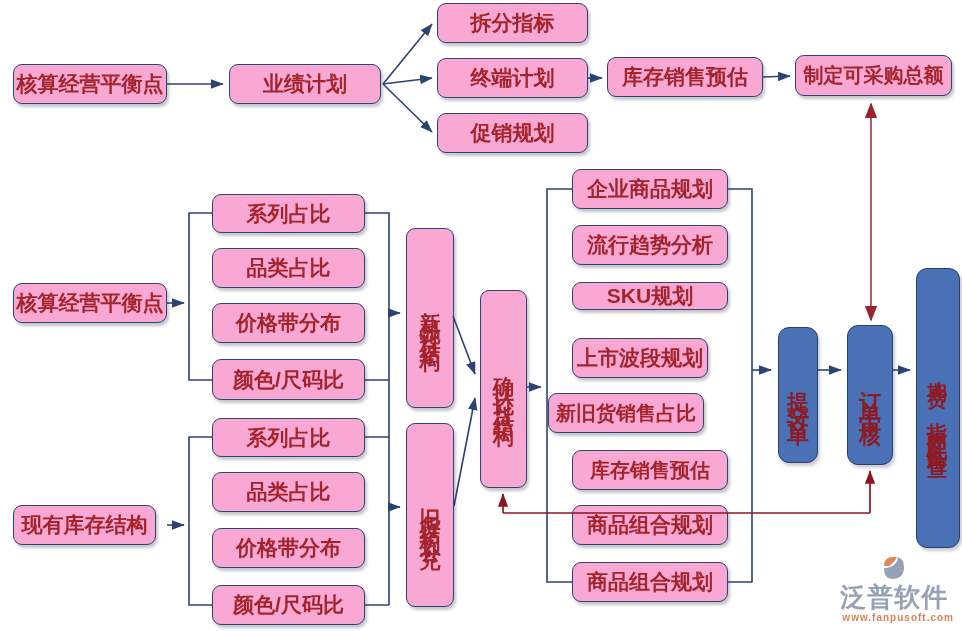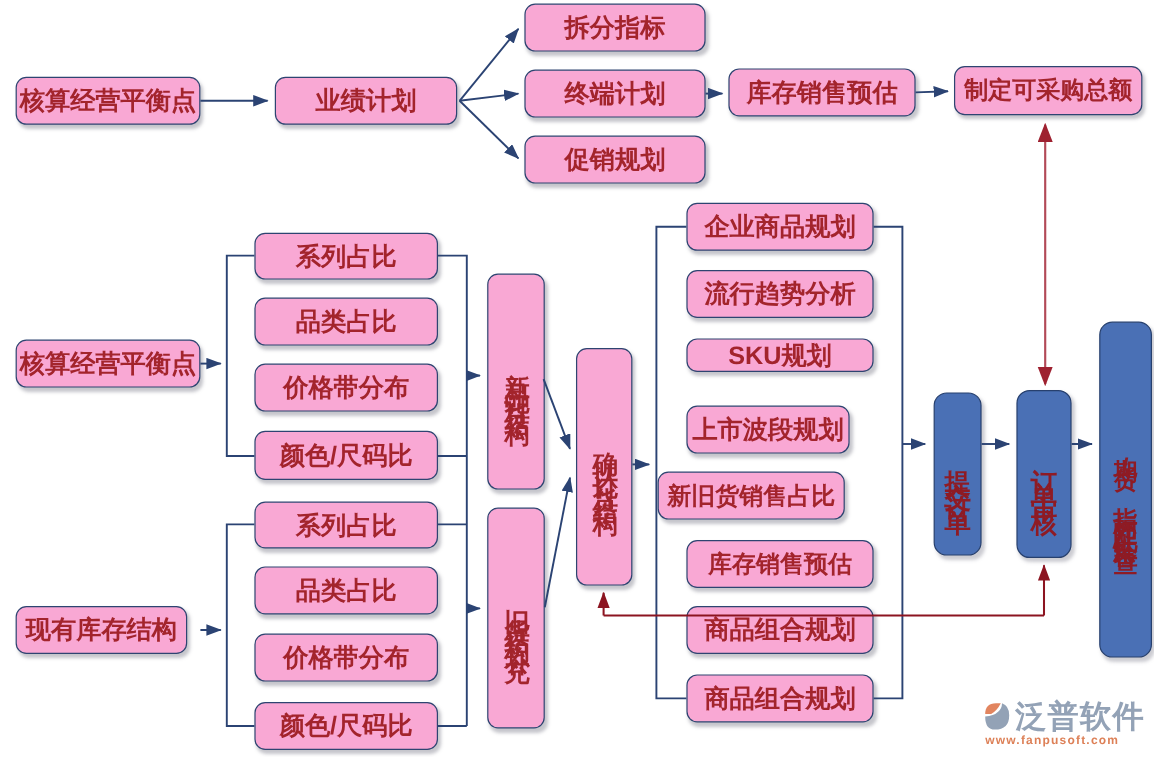--- a/index.html
+++ b/index.html
@@ -12,21 +12,21 @@
   .vert{writing-mode:vertical-rl;text-orientation:upright;white-space:normal;}
   .v6a{letter-spacing:8px;font-size:21px;}
   .v6b{letter-spacing:10px;font-size:21px;}
   .v4{letter-spacing:11px;font-size:22px;}
   .v10{letter-spacing:6px;font-size:20px;}
   .blue{background:#4a70b5;border-color:#27406e;color:#8e1b24;border-radius:11px;
         box-shadow:2px 3px 3px rgba(110,110,125,.35);}
   #wires{position:absolute;left:0;top:0;width:962px;height:631px;pointer-events:none;z-index:6;}
   .watermark{position:absolute;right:8px;bottom:8px;display:flex;flex-direction:column;
              align-items:flex-start;line-height:1;z-index:3;}
-  .wm-row{display:flex;align-items:center;gap:3px;}
+  .wm-row{display:flex;align-items:center;gap:3px;flex-direction:column;}
   .wm-brand{font-size:26px;font-weight:bold;color:#93a2b6;letter-spacing:1px;}
   .wm-url{font-size:10px;font-weight:bold;color:#dd8057;letter-spacing:1px;margin-top:3px;margin-left:2px;}
 </style>
 </head>
 <body>
 
 <div id="canvas">
 
   <div class="node" style="left:13px;top:64px;width:154px;height:40px;">核算经营平衡点</div>
   <div class="node" style="left:229px;top:64px;width:152px;height:40px;">业绩计划</div>

